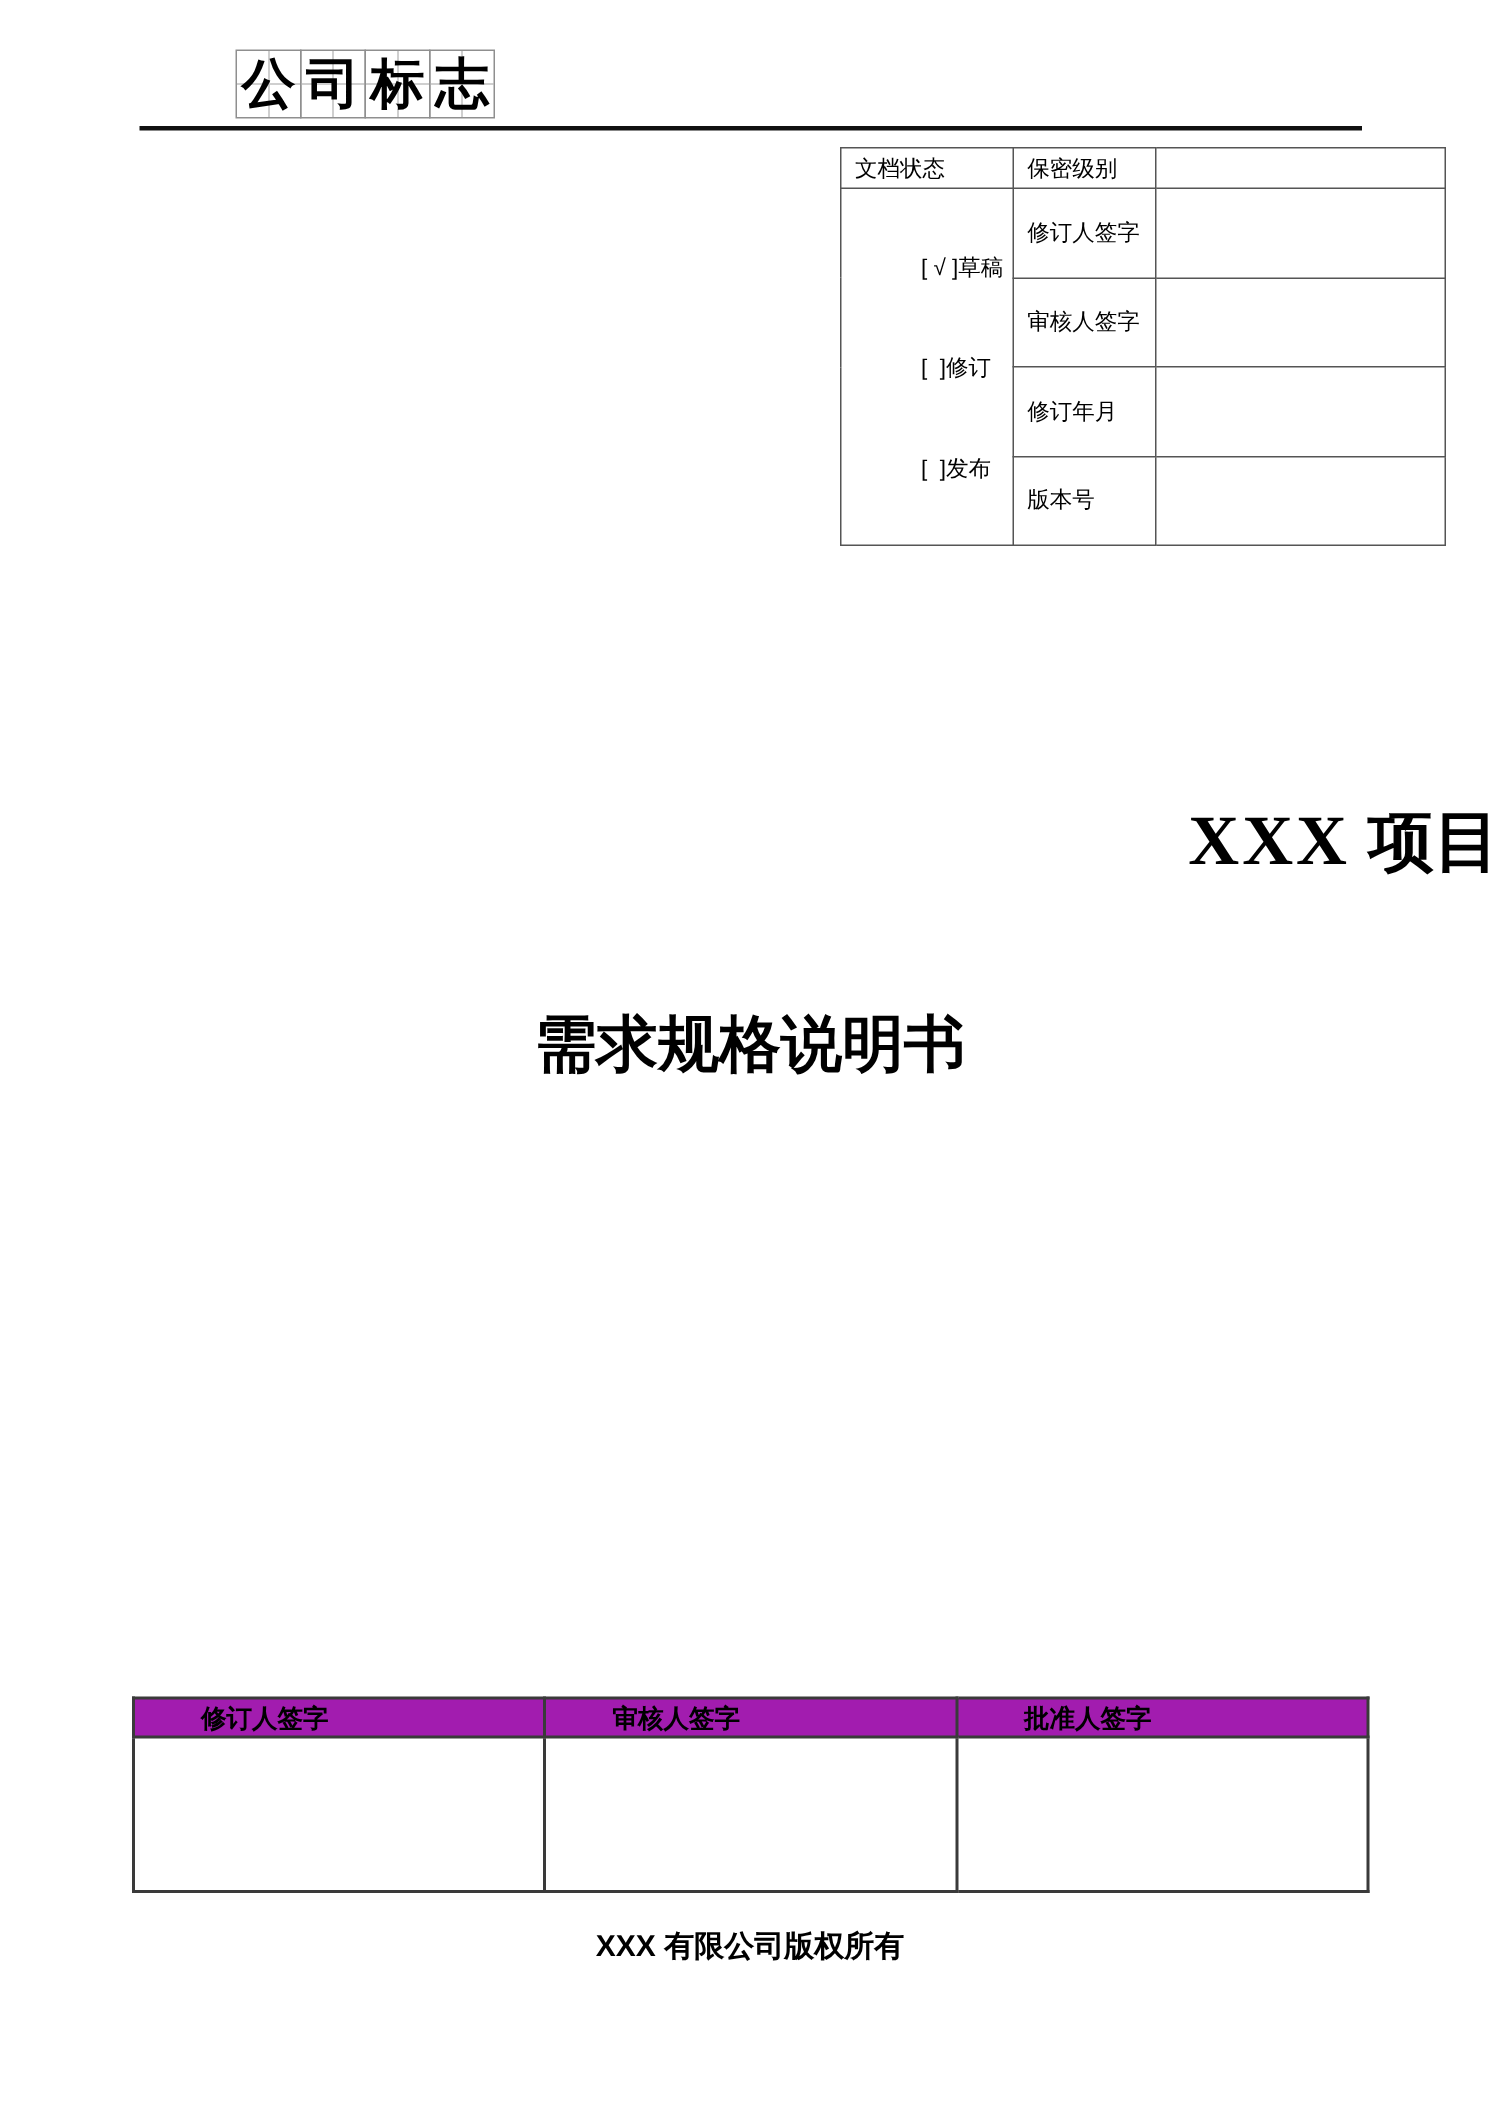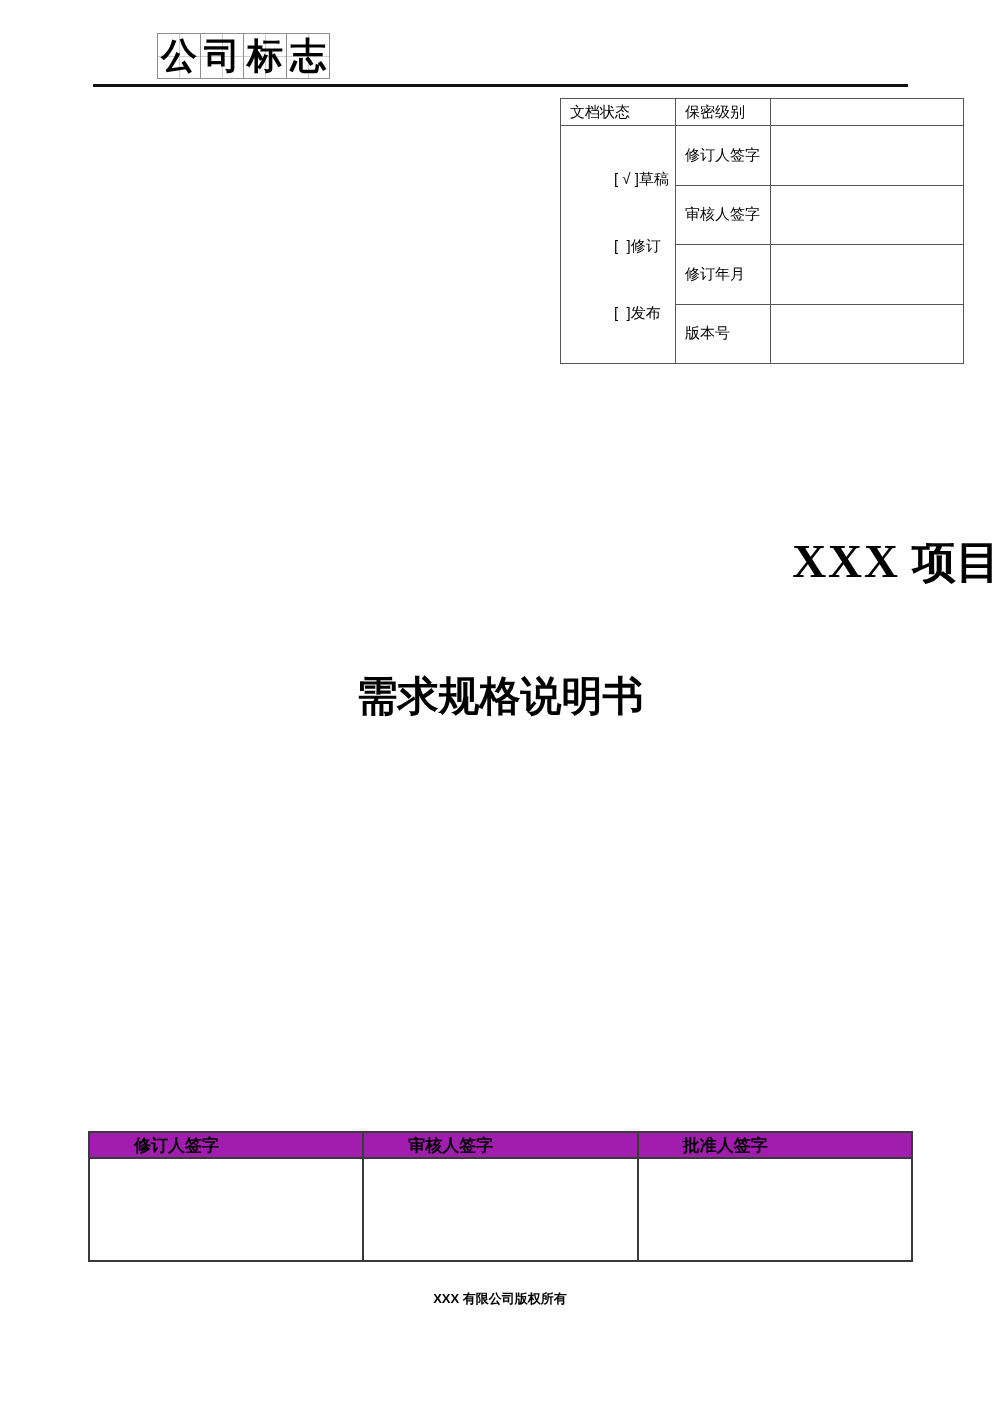--- a/index.html
+++ b/index.html
@@ -133,21 +133,21 @@
   
   .footer {
     position: absolute;
     left: 0;
     top: 1285px;
     width: 1000px;
     text-align: center;
   }
   .footer-line {
     font-weight: bold;
-    font-size: 13px;
+    font-size: 20px;
     line-height: 27px;
   }
 </style>
 </head>
 <body>
 
 <div class="page">
 
   <div class="logo">
     <div class="logo-box">

